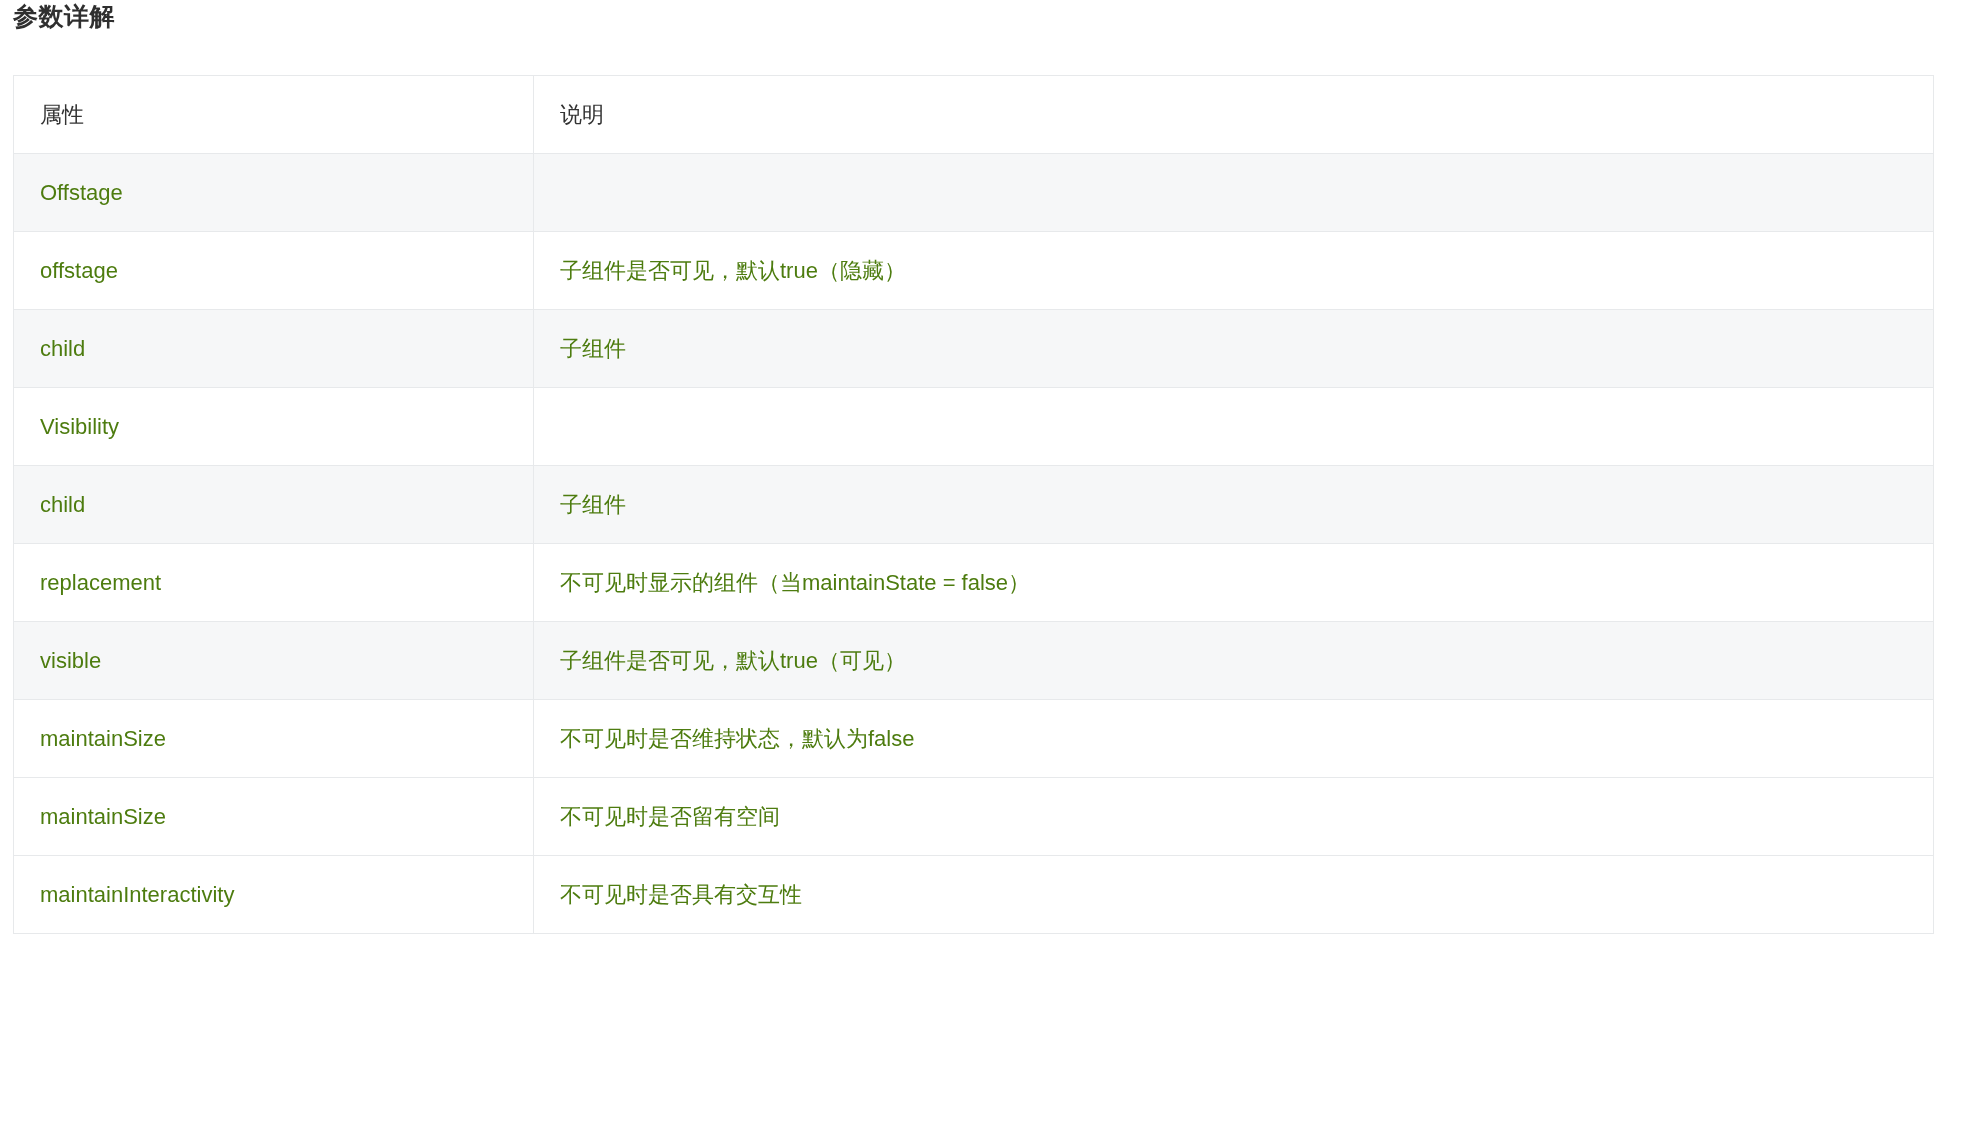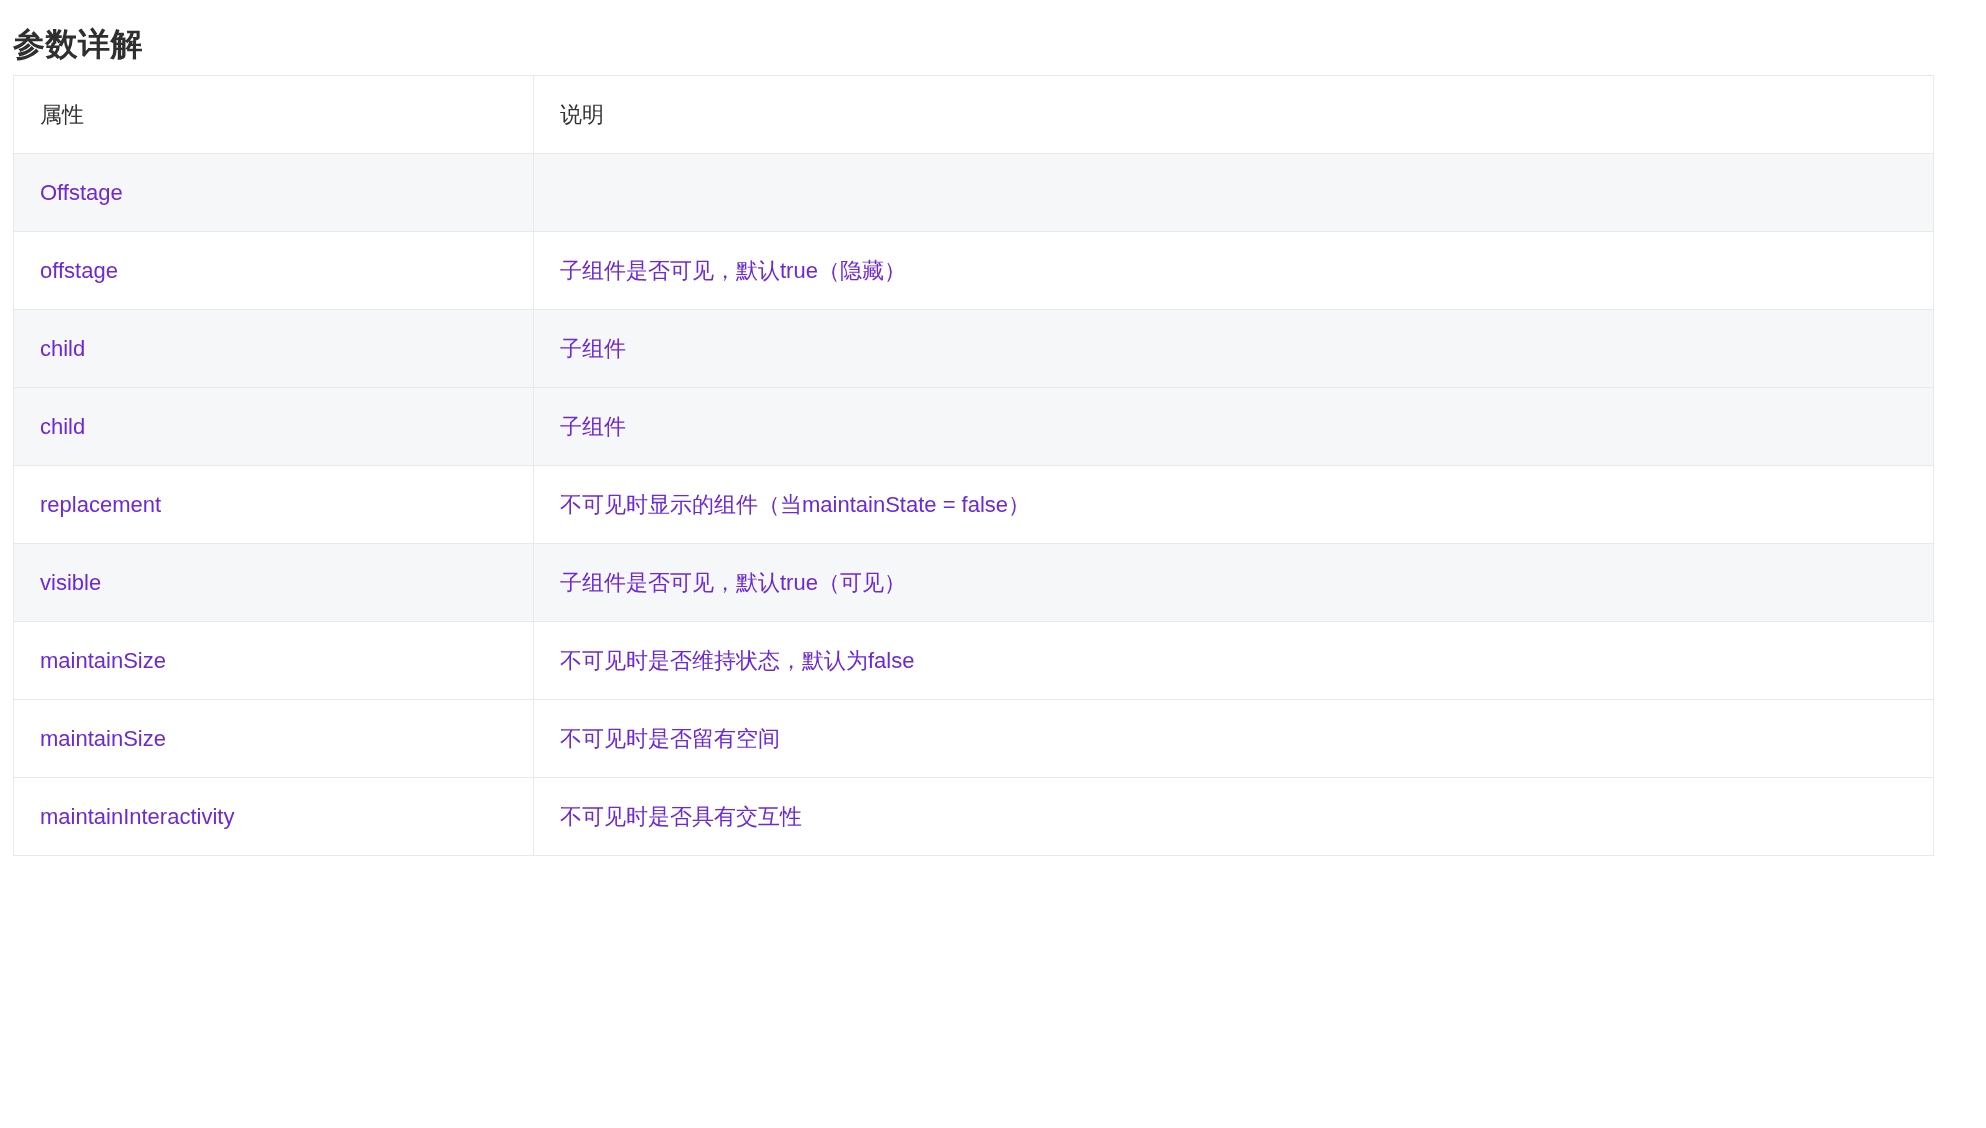--- a/index.html
+++ b/index.html
@@ -18,25 +18,25 @@
 
   .page {
     position: relative;
     width: 1986px;
     height: 1128px;
     box-sizing: border-box;
     padding: 0;
   }
 
   .page-title {
-    font-size: 32px;
+    font-size: 25px;
     font-weight: bold;
     color: #2f2f2f;
     margin: 0;
-    padding: 24px 0 0 13px;
+    padding: 0 0 0 13px;
     line-height: 1.3;
     letter-spacing: 0.5px;
   }
 
   .table-wrap {
     position: absolute;
     left: 13px;
     top: 75px;
     width: 1920px;
   }
@@ -53,21 +53,21 @@
 
   table.param-table th,
   table.param-table td {
     border: 1px solid #e7e9eb;
     padding: 0 26px;
     height: 78px;
     text-align: left;
     vertical-align: middle;
     font-weight: normal;
     font-size: 22px;
-    color: #6d28d9;
+    color: #4d7c0f;
     line-height: 1.5;
     box-sizing: border-box;
     overflow: hidden;
     white-space: nowrap;
   }
 
   table.param-table thead tr { background: #ffffff; }
   table.param-table thead th {
     color: #333333;
     font-weight: normal;
@@ -118,20 +118,24 @@
             <td></td>
           </tr>
           <tr class="even">
             <td>offstage</td>
             <td>子组件是否可见，默认true（隐藏）</td>
           </tr>
           <tr class="odd">
             <td>child</td>
             <td>子组件</td>
           </tr>
+          <tr class="even section-row">
+            <td class="section-head">Visibility</td>
+            <td></td>
+          </tr>
           <tr class="odd">
             <td>child</td>
             <td>子组件</td>
           </tr>
           <tr class="even">
             <td>replacement</td>
             <td>不可见时显示的组件（当maintainState = false）</td>
           </tr>
           <tr class="odd">
             <td>visible</td>

